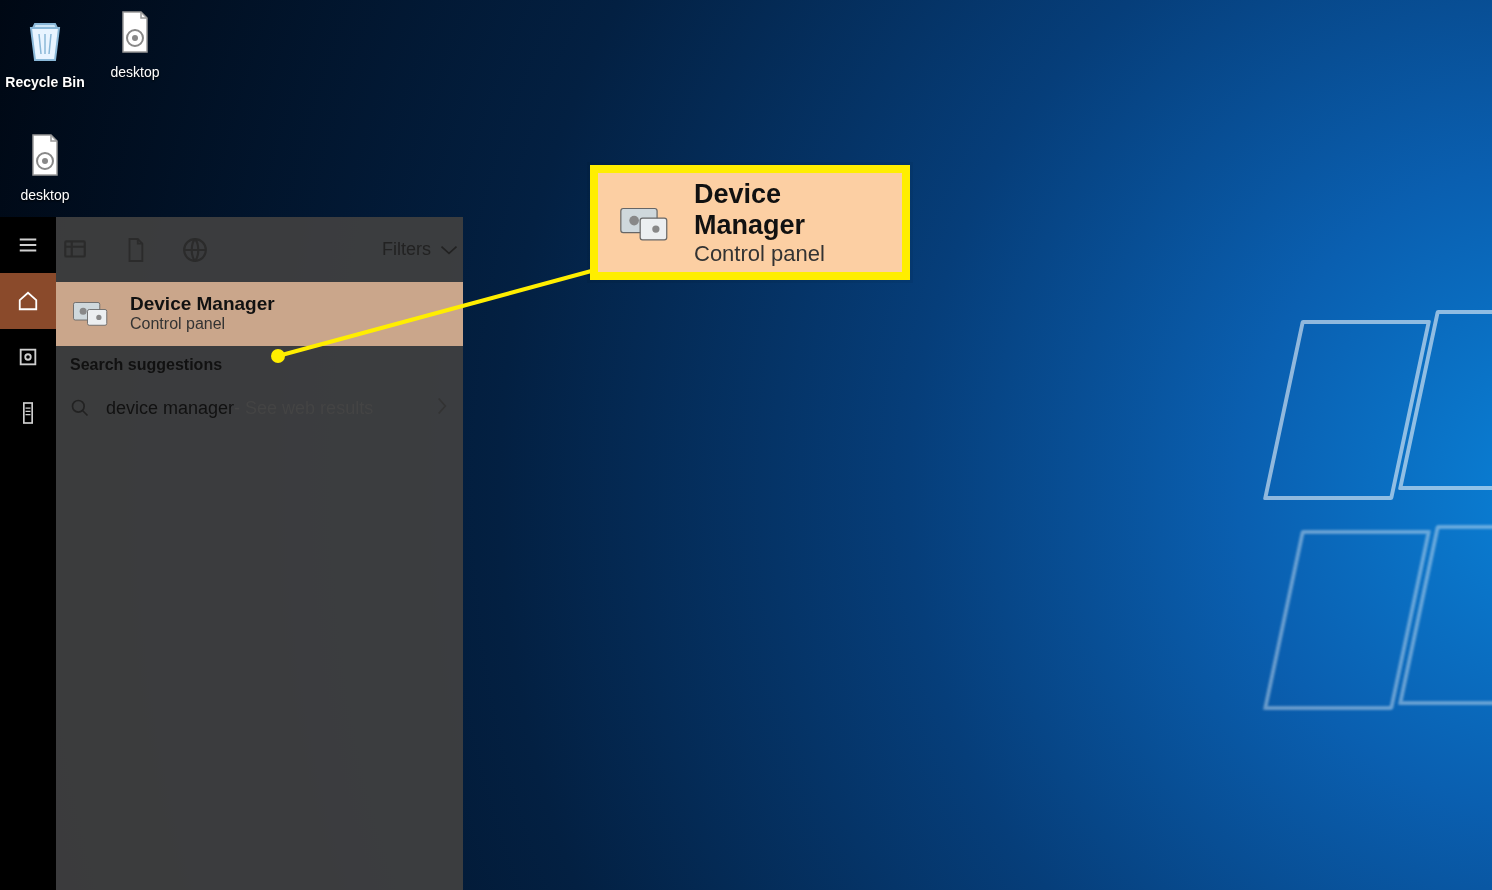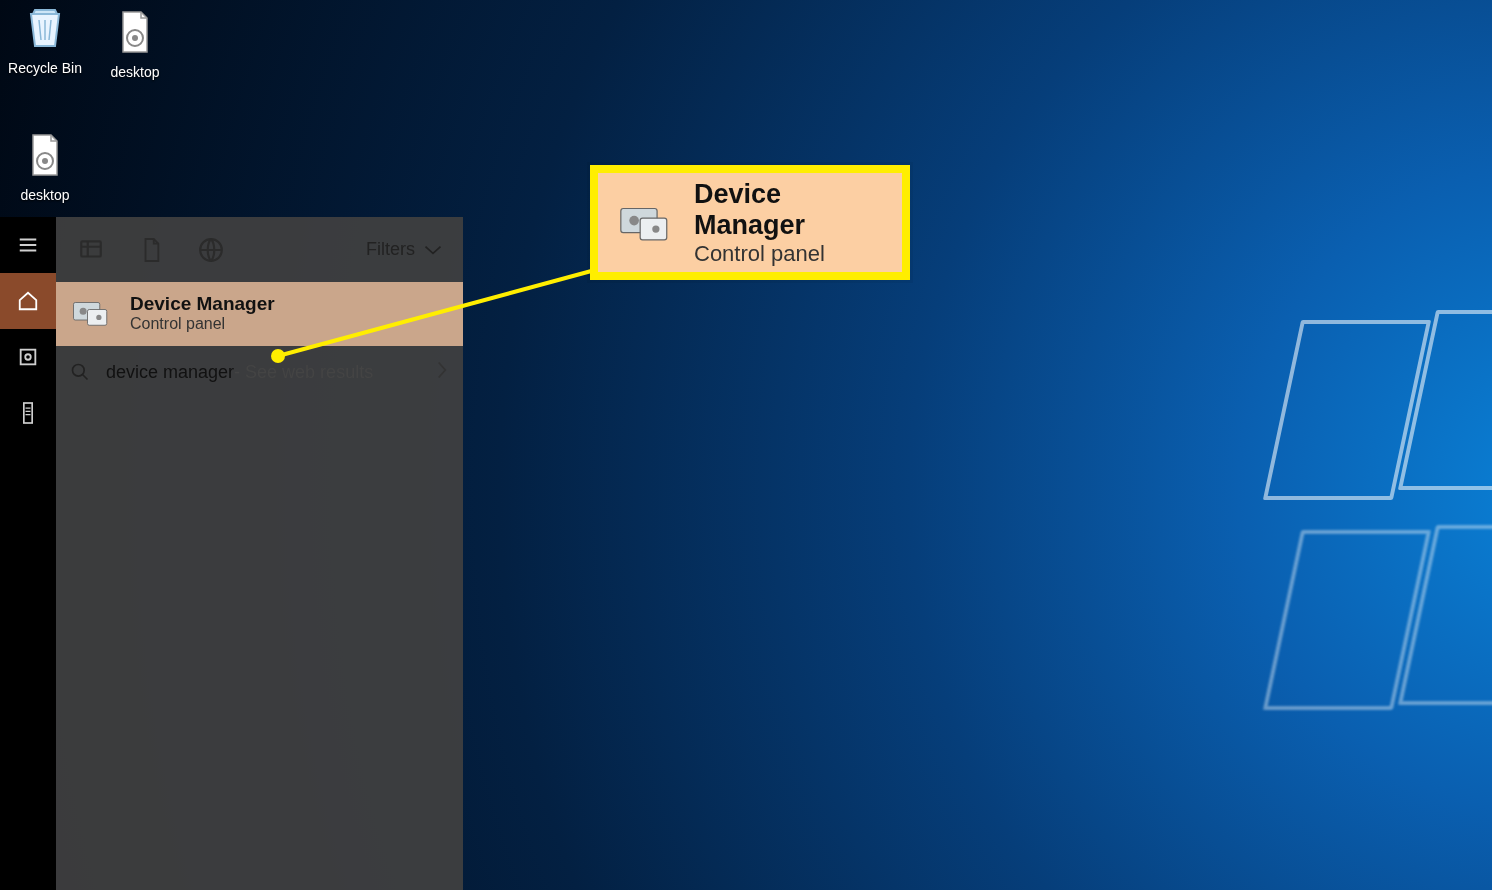--- a/index.html
+++ b/index.html
@@ -22,21 +22,21 @@
   .desktop-icon .ico { width:56px; height:56px; margin:0 auto 4px; display:flex; align-items:center; justify-content:center; font-size:40px; }
   .desktop-icon .lbl { font-size:14px; color:#fff; text-shadow:0 1px 2px #000; }
 
   
   .start-rail { position:absolute; left:0; top:217px; width:56px; bottom:0; background:#000; }
   .rail-btn { width:56px; height:56px; display:flex; align-items:center; justify-content:center; cursor:pointer; }
   .rail-btn svg { fill:#cfcfcf; }
   .rail-btn.active { background:#8a4a2b; }
 
   .start-panel { position:absolute; left:56px; top:217px; width:407px; bottom:0; background:rgba(64,64,64,0.92); color:#000; overflow:hidden; }
-  .panel-header { height:65px; display:flex; align-items:center; padding:0 20px; gap:30px; }
+  .panel-header { height:65px; display:flex; align-items:center; padding:0 4px; gap:30px; }
   .hdr-ico { width:30px; height:30px; display:flex; align-items:center; justify-content:center; cursor:pointer; }
   .hdr-ico svg { stroke:#2b2b2b; fill:none; stroke-width:2; }
   .filters { margin-left:auto; display:flex; align-items:center; gap:8px; cursor:pointer; font-size:18px; color:#222; }
   .filters svg { stroke:#222; fill:none; stroke-width:2; }
 
   .sect-label { padding:10px 14px 8px; font-size:16px; font-weight:600; color:#111; }
 
   .best-match { background:#caa68b; padding:10px 14px 12px; display:flex; align-items:center; gap:18px; cursor:pointer; }
   .best-match .bm-ico { width:42px; height:42px; }
   .bm-title { font-size:19px; font-weight:600; color:#111; }
@@ -63,21 +63,21 @@
 </head>
 <body>
 
 <div class="beams">
   <div class="b b1"></div>
     <div class="b b2"></div>
     <div class="b b3"></div>
     <div class="b b4"></div>
 </div>
 
-<div class="desktop-icon" style="left:0px; top:0;">
+<div class="desktop-icon" style="left:0px; top:14px;font-weight:bold;">
   <div class="ico">
     <svg width="48" height="48" viewBox="0 0 48 48">
         <path d="M10 10h28l-4 32H14z" fill="#e8f4ff" stroke="#8ab8d8" stroke-width="2"></path>
         <path d="M14 6h20l2 4H12z" fill="#cde6f7" stroke="#8ab8d8" stroke-width="2"></path>
         <path d="M18 16l2 20M24 16v20M30 16l-2 20" stroke="#8ab8d8" stroke-width="1.5"></path>
       </svg>
   </div>
   <div class="lbl">Recycle Bin</div>
 </div>
 
@@ -167,20 +167,21 @@
           <circle cx="15" cy="22" r="4" fill="#888"></circle>
           <circle cx="33" cy="29" r="3" fill="#888"></circle>
         </svg>
     </div>
     <div>
       <div class="bm-title">Device Manager</div>
       <div class="bm-sub">Control panel</div>
     </div>
   </div>
 
+  <div class="sect-label">Search suggestions</div>
 
   <div class="sugg-row">
     <div class="srch-ico">
       <svg width="20" height="20" viewBox="0 0 24 24">
           <circle cx="10" cy="10" r="7" stroke="#222" stroke-width="2" fill="none"></circle>
           <path d="M15 15l6 6" stroke="#222" stroke-width="2"></path>
         </svg>
     </div>
     <span class="sugg-text">device manager</span>
     <span class="sugg-tail"> - See web results</span>

